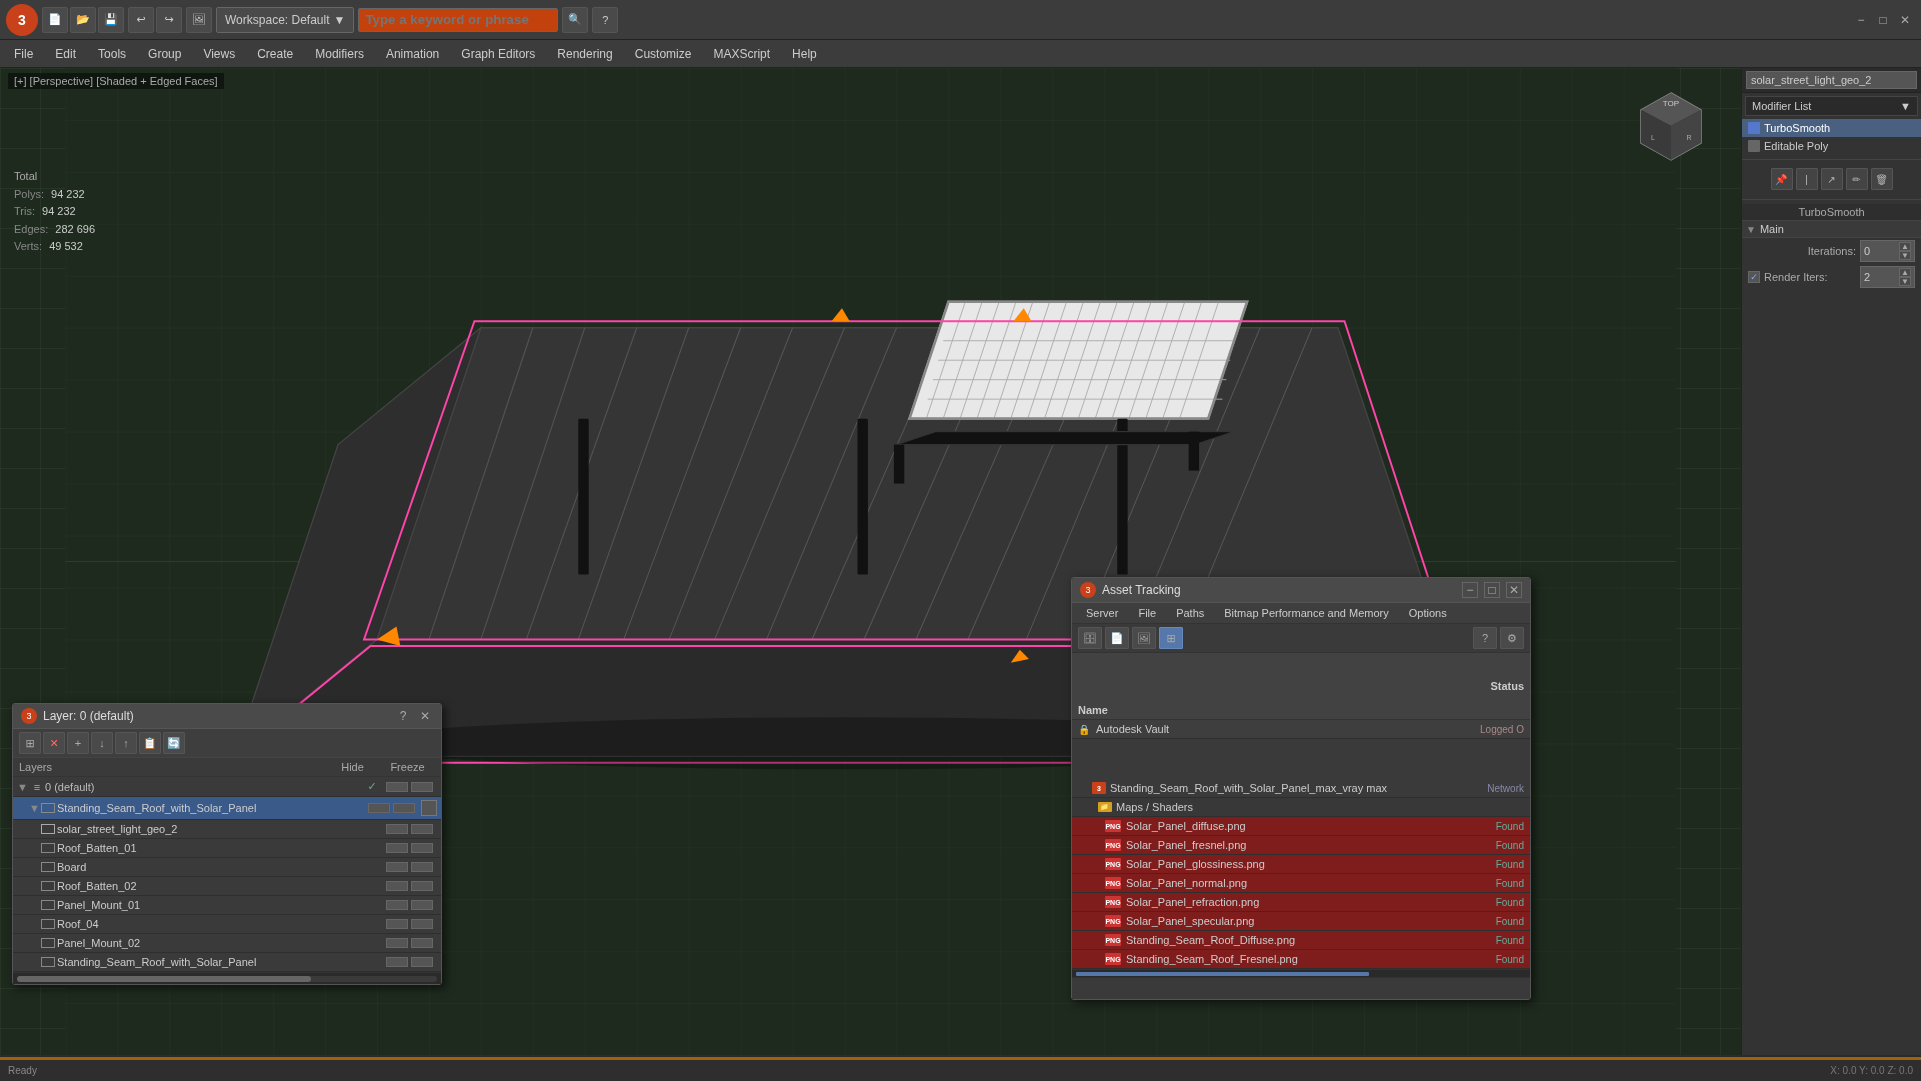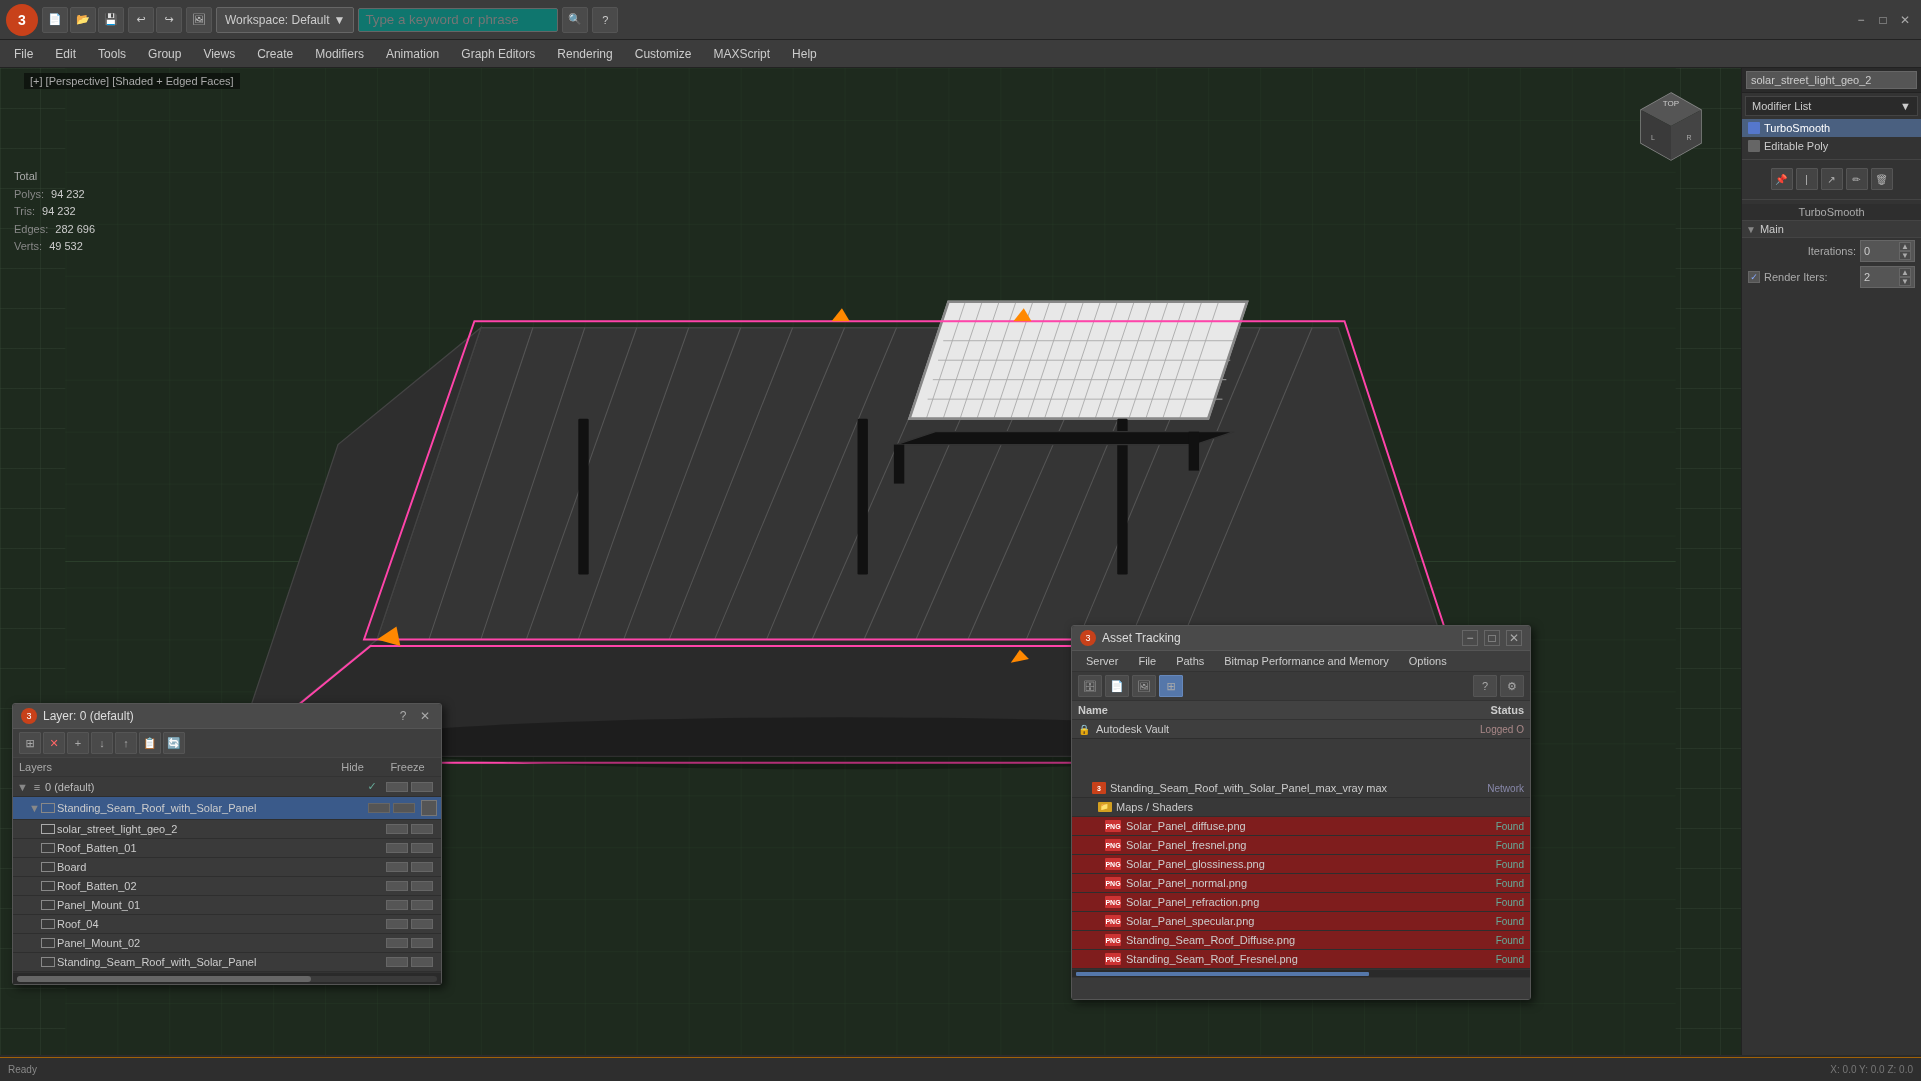--- a/index.html
+++ b/index.html
@@ -54,27 +54,28 @@
       cursor: pointer;
       border-radius: 2px;
     }
     .title-bar-center {
       flex: 1;
       text-align: center;
       font-size: 12px;
       color: #ddd;
     }
     .search-box {
-      background: #0f766e;
+      background: #c2410c;
       border: 1px solid #666;
       color: #ccc;
       padding: 2px 6px;
       height: 24px;
       width: 200px;
       border-radius: 2px;
+      font-weight: bold;
     }
     .window-controls {
       display: flex; gap: 2px; margin-left: auto;
     }
     .win-ctrl {
       width: 20px; height: 20px;
       display: flex; align-items: center; justify-content: center;
       cursor: pointer; color: #aaa; font-size: 12px;
     }
 
@@ -429,21 +430,21 @@
     .at-header-row {
       display: flex;
       align-items: center;
       background: #424242;
       padding: 3px 6px;
       border-bottom: 1px solid #333;
       font-size: 11px;
       font-weight: bold;
       color: #ccc;
     }
-    .at-name-col { flex: 1; }
+    .at-name-col { flex: 1; margin-top: 48px; }
     .at-status-col { width: 80px; text-align: right; }
 
     .at-tree-item {
       display: flex;
       align-items: center;
       padding: 2px 6px;
       font-size: 11px;
       border-bottom: 1px solid #2e2e2e;
       cursor: pointer;
     }
@@ -498,21 +499,21 @@
     }
 
     
     .bottom-bar {
       position: fixed;
       bottom: 0;
       left: 0;
       right: 0;
       height: 24px;
       background: #2e2e2e;
-      border-top: 1px solid #a16207;
+      border-top: 3px solid #a16207;
       display: flex;
       align-items: center;
       padding: 0 8px;
       font-size: 10px;
       color: #888;
       gap: 8px;
     }
   </style>
 </head>
 <body>
@@ -564,21 +565,21 @@
   <div class="menu-item">Customize</div>
   <div class="menu-item">MAXScript</div>
   <div class="menu-item">Help</div>
 </div>
 
 <div class="main-area">
 
   <div class="viewport">
     <div class="grid-bg"></div>
 
-    <div class="viewport-info-bar" style="position:absolute;top:0;left:16px;right:0;z-index:5;background:transparent;border:none;text-align:right;">
+    <div class="viewport-info-bar" style="position:absolute;top:0;left:0;right:0;z-index:5;background:transparent;border:none;text-align:right;">
       <span style="color:#aaa;font-size:11px;background:rgba(0,0,0,0.5);padding:2px 6px;">[+] [Perspective] [Shaded + Edged Faces]</span>
     </div>
 
     <div class="viewport-3d">
       <svg width="100%" height="100%" viewBox="0 0 1240 760" preserveAspectRatio="xMidYMid meet">
 
         <defs>
           <pattern id="grid" width="40" height="40" patternUnits="userSpaceOnUse">
             <path d="M 40 0 L 0 0 0 40" fill="none" stroke="rgba(60,100,60,0.3)" stroke-width="0.5"></path>
           </pattern>

